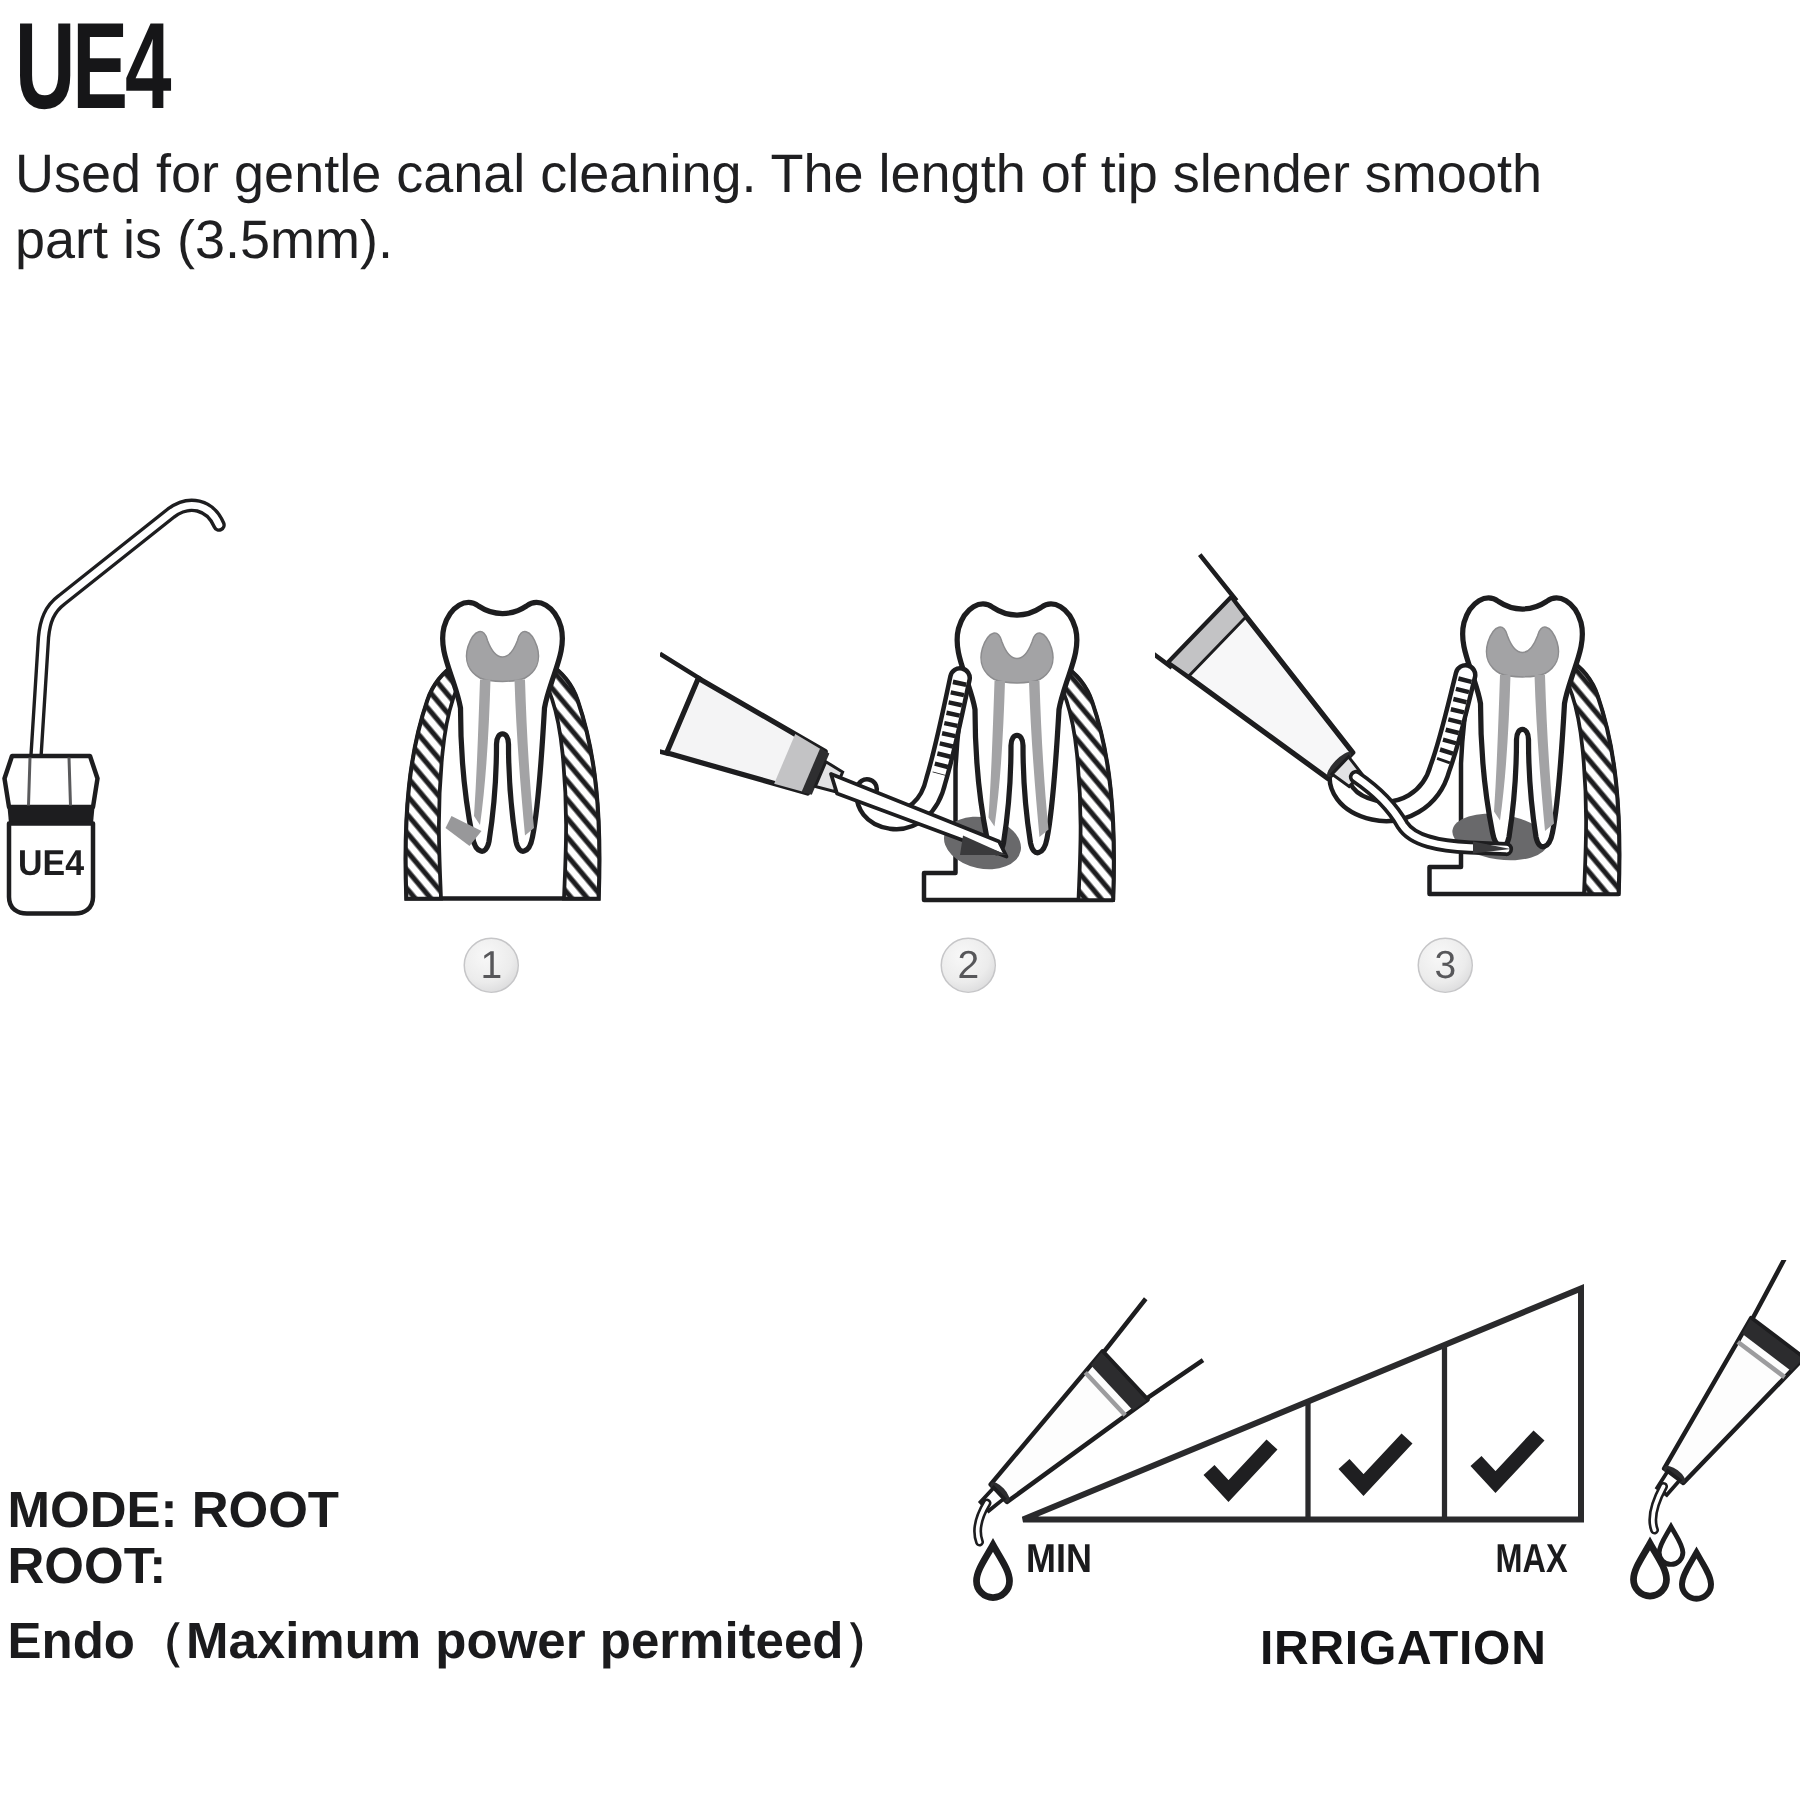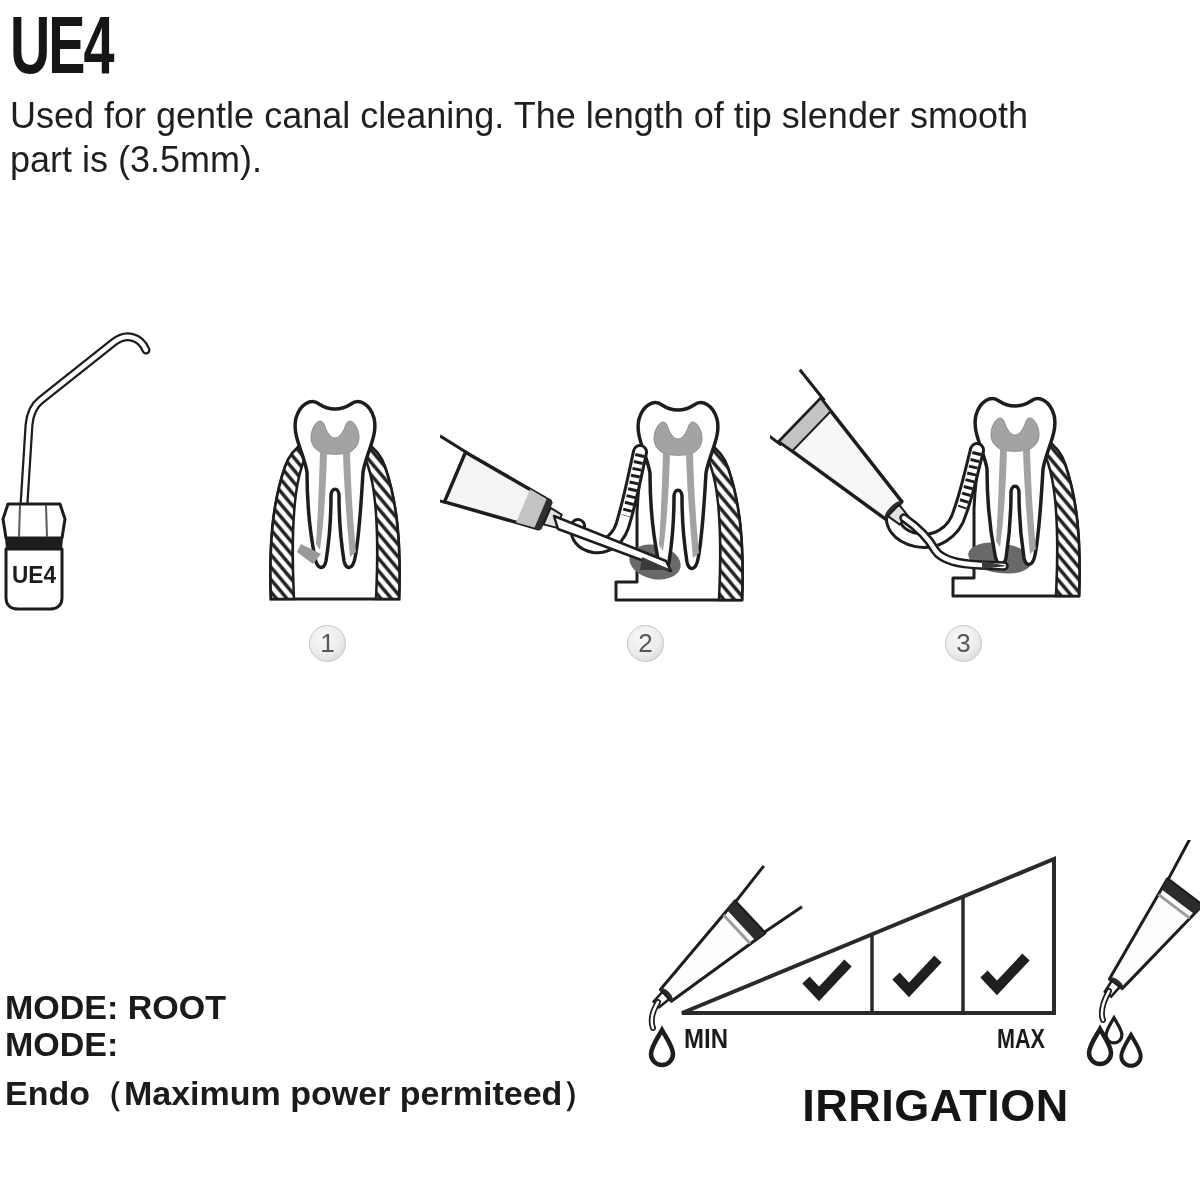--- a/index.html
+++ b/index.html
@@ -19,21 +19,21 @@
          display:flex;align-items:center;justify-content:center;
          color:#57575a;font-size:26px;}
   #badge-1{left:309px;} #badge-2{left:627px;} #badge-3{left:945px;}
   .figure{position:absolute;}
   #fig-tip{left:0;top:322px;}
   #fig-step1{left:250px;top:385px;}
   #fig-step2{left:440px;top:380px;}
   #fig-step3{left:770px;top:350px;}
   #fig-irrigation{left:600px;top:840px;}
   .irrigation-title{position:absolute;left:703px;top:1080px;width:465px;text-align:center;
-                    font-size:45px;font-weight:bold;color:#151517;letter-spacing:0.5px;}
+                    font-size:32px;font-weight:bold;color:#151517;letter-spacing:0.5px;}
   svg text{font-family:"Liberation Sans","DejaVu Sans",sans-serif;}
 </style>
 </head>
 <body>
 
 <div class="page">
 
   <svg width="0" height="0" style="position:absolute" aria-hidden="true">
     <defs>
       <pattern id="hatch" patternUnits="userSpaceOnUse" width="8" height="8" patternTransform="rotate(-40)">
@@ -161,21 +161,21 @@
     <span>1</span>
   </div>
   <div class="badge" id="badge-2">
     <span>2</span>
   </div>
   <div class="badge" id="badge-3">
     <span>3</span>
   </div>
 
   <div class="spec bold" id="spec-mode">MODE: ROOT</div>
-  <div class="spec bold" id="spec-power">MODE:</div>
+  <div class="spec bold" id="spec-power">ROOT:</div>
   <div class="spec" id="spec-power-value">Endo（Maximum power permiteed）</div>
 
   <svg id="fig-irrigation" class="figure" width="600" height="300" viewBox="0 0 600 300">
     <path d="M82,173 L454,19 L454,173 Z" fill="#ffffff" stroke="#2a2a2c" stroke-width="4" stroke-linejoin="miter"></path>
     <path d="M272,173 L272,95 M363,173 L363,57" stroke="#2a2a2c" stroke-width="3.5" fill="none"></path>
     <g stroke="#1f1f21" stroke-width="10" fill="none" stroke-linejoin="miter">
       <path transform="translate(227,138)" d="M-21,2 L-8,16 L21,-15"></path>
       <path transform="translate(317,134)" d="M-21,2 L-8,16 L21,-15"></path>
       <path transform="translate(405,132)" d="M-21,2 L-8,16 L21,-15"></path>
     </g>

